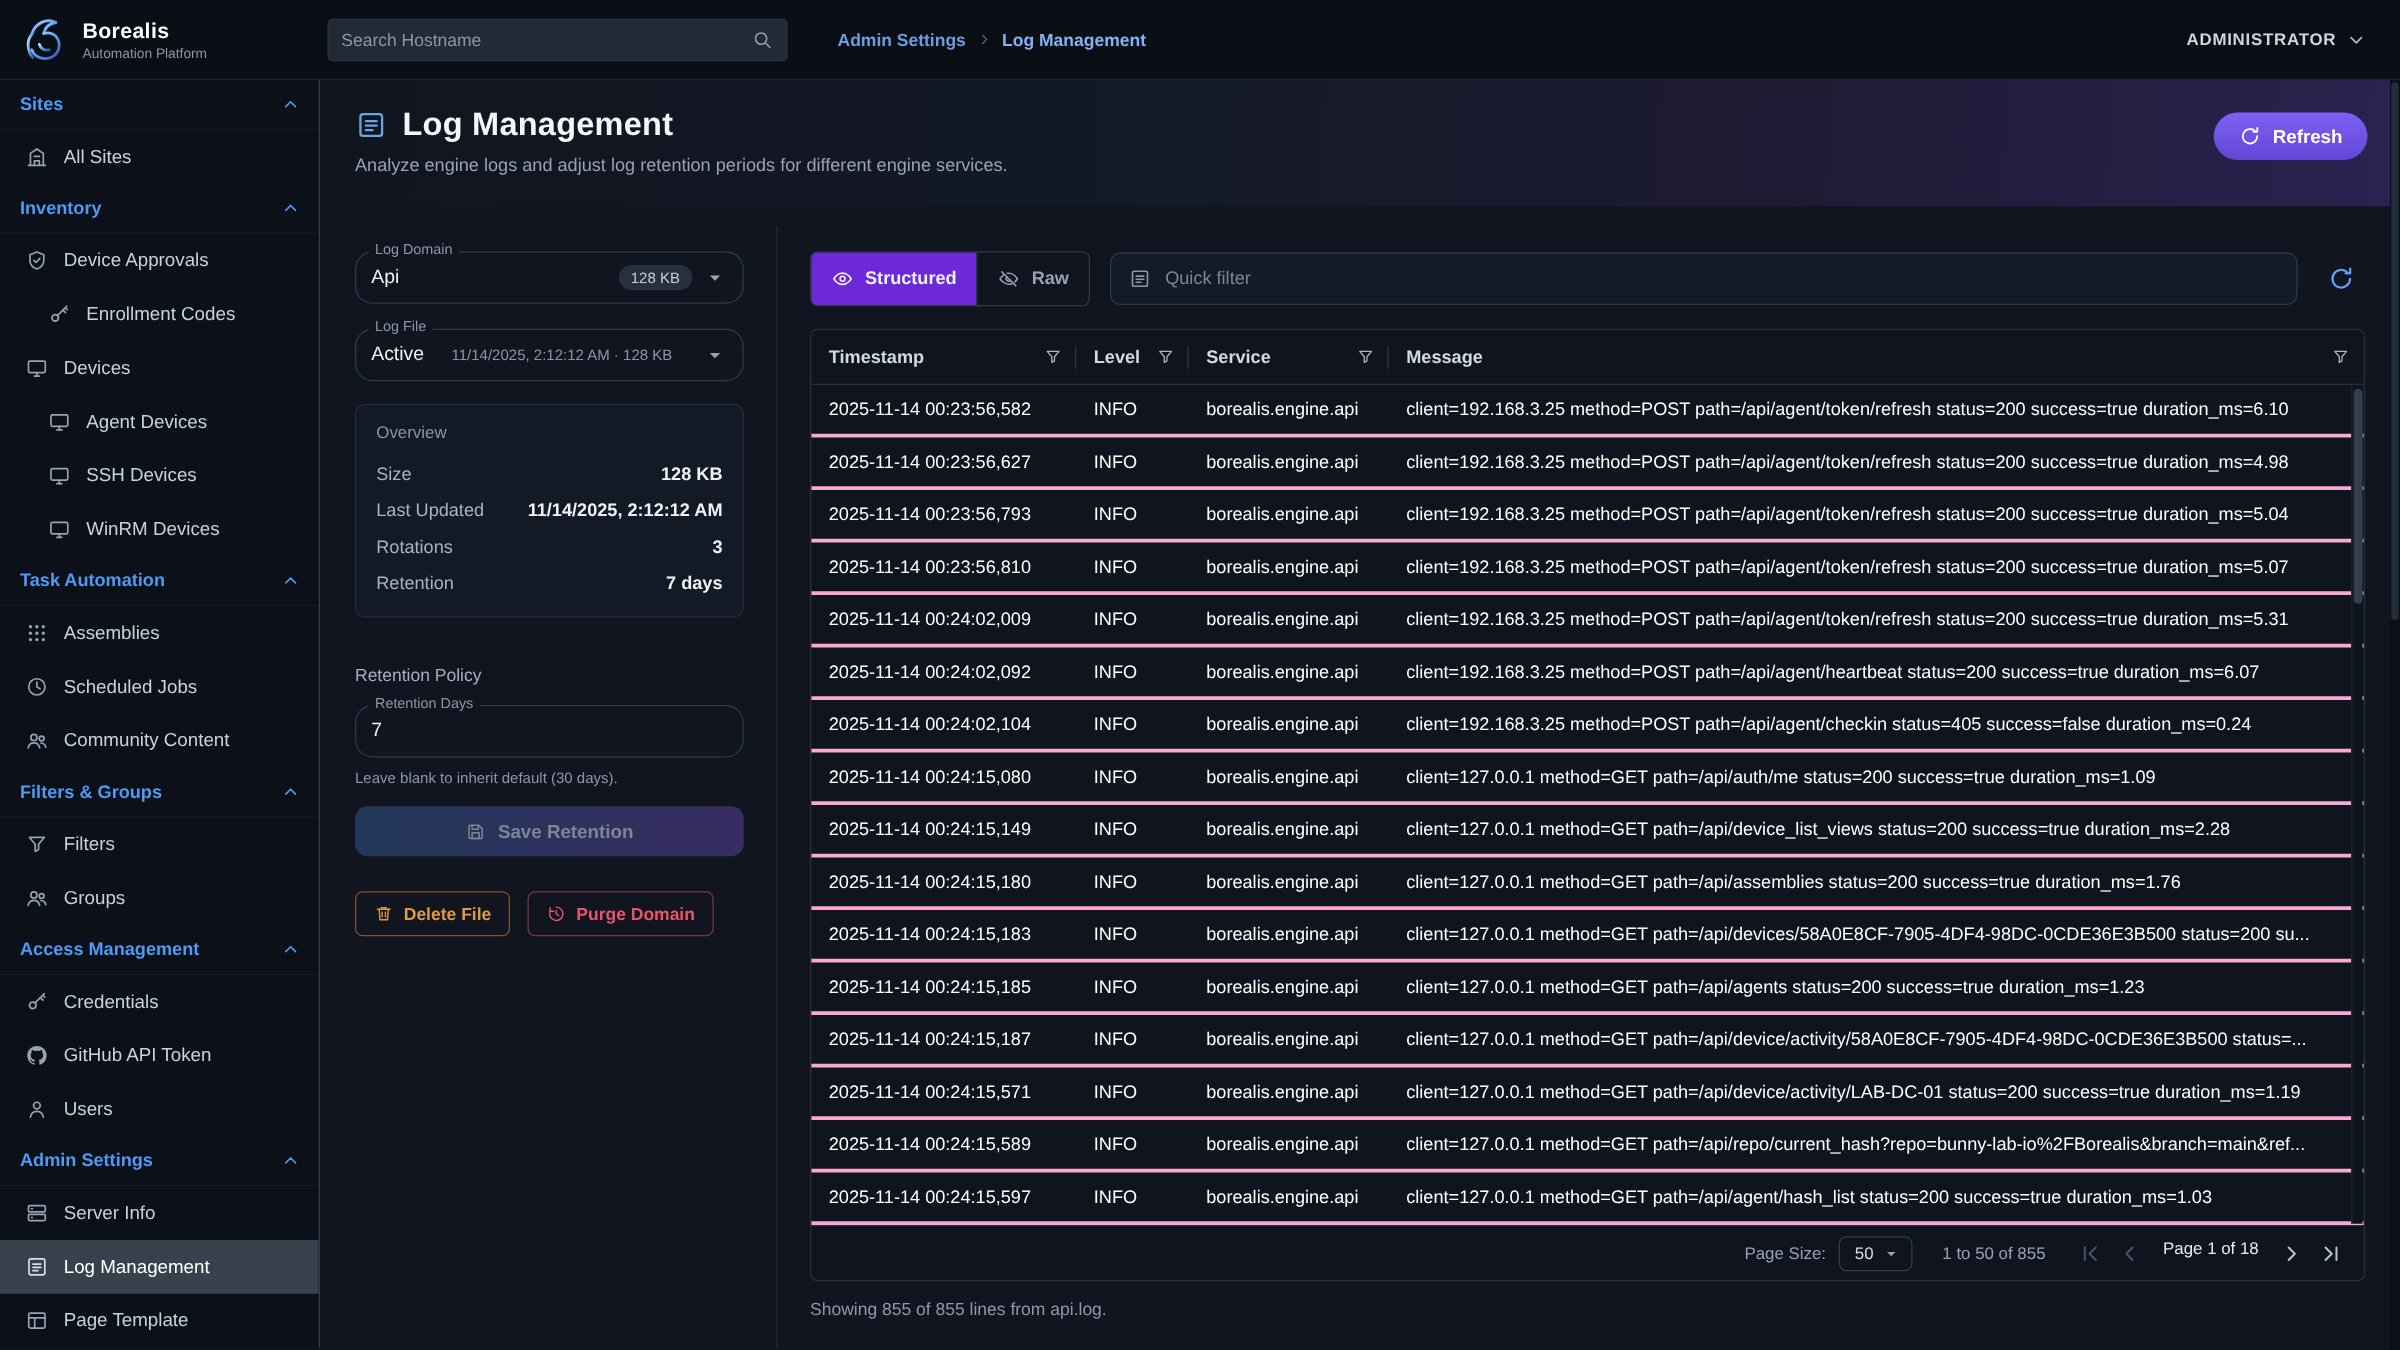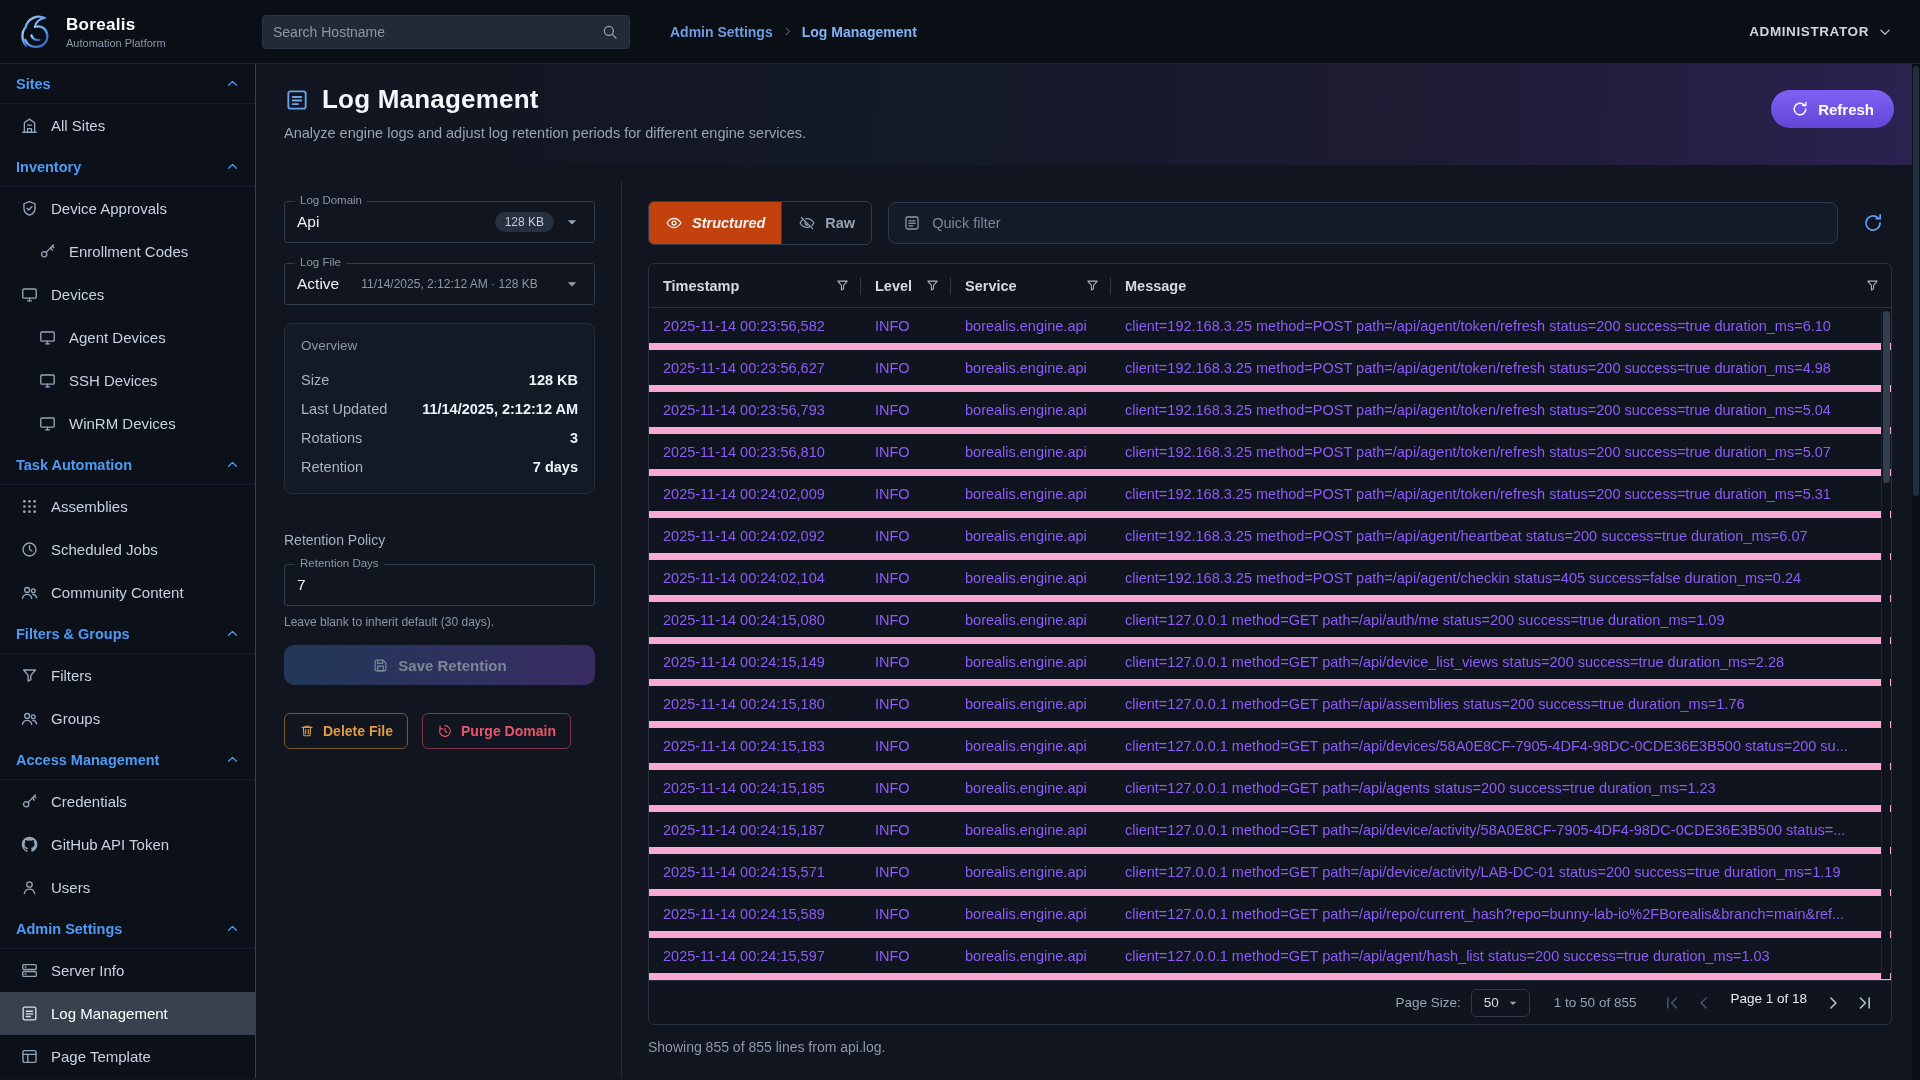--- a/index.html
+++ b/index.html
@@ -57,21 +57,21 @@
   .page-subtitle { margin-top:10px; font-size:14.5px; color:#98a3b3; }
   .refresh-btn { margin-left:auto; align-self:flex-start; margin-top:6px; height:38px; padding:0 20px;
        border:none; border-radius:19px; background:linear-gradient(180deg,#7e62f5,#6246d6);
        color:#ffffff; font-size:15px; font-weight:600; display:flex; align-items:center; gap:9px; cursor:pointer; }
   .refresh-btn .icon { width:18px; height:18px; color:#ffffff; }
 
   .content { flex:1; min-height:0; display:flex; padding:16px 28px 0 28px; }
 
   
   .left-panel { width:338px; padding:20px 26px 0 0; border-right:1px solid #202a38; }
-  .field { position:relative; border:1px solid #2e3c50; border-radius:3px; height:42px;
+  .field { position:relative; border:1px solid #2e3c50; border-radius:14px; height:42px;
        display:flex; align-items:center; padding:17px 12px; cursor:pointer; background:transparent; }
   .field-label { position:absolute; top:-8px; left:10px; background:#10151f; padding:0 5px;
        font-size:11.5px; color:#8b97a9; white-space:nowrap; }
   .field-value { font-size:15.5px; color:#eef2f7; }
   .field-meta { font-size:12px; color:#8b97a9; margin-left:22px; white-space:nowrap; }
   .field-badge { margin-left:auto; background:#27303e; border-radius:10px; padding:3px 10px;
        font-size:12px; color:#c6cedb; }
   .field-caret { width:20px; height:20px; color:#97a3b3; margin-left:8px; }
   .spacer { flex:1; }
   .field-domain { margin-bottom:20px; }
@@ -98,40 +98,40 @@
   .btn-delete { border:1px solid rgba(223,154,68,.5); color:#df9a44; }
   .btn-purge  { border:1px solid rgba(233,86,107,.5); color:#e9566b; }
 
   
   .log-panel { flex:1; min-width:0; padding:20px 0 0 26px; display:flex; flex-direction:column; }
   .toolbar { display:flex; align-items:center; gap:16px; margin-bottom:18px; }
   .toggle-group { display:flex; border:1px solid #2d3a4b; border-radius:6px; overflow:hidden; }
   .toggle { height:42px; padding:0 16px; display:flex; align-items:center; gap:9px;
        font-size:14.5px; font-weight:600; color:#96a1b1; background:transparent; border:none; cursor:pointer; }
   .toggle .icon { width:18px; height:18px; }
-  .toggle.selected { background:#c2410c; color:#eef2f7;font-style:italic; }
+  .toggle.selected { background:#6d28d9; color:#eef2f7; }
   .toggle + .toggle { border-left:1px solid #2d3a4b; }
   .quick-filter { flex:1; height:42px; border:1px solid #2c3a4f; border-radius:8px; background:#141b28;
        display:flex; align-items:center; gap:11px; padding:0 14px; }
   .quick-filter .icon { width:18px; height:18px; color:#8b97a9; }
   .quick-filter input { flex:1; background:none; border:none; outline:none; color:#dfe6ef; font-size:14.5px; }
   .quick-filter input::placeholder { color:#7b8698; }
   .toolbar-refresh { width:38px; height:38px; border:none; background:none; color:#64a0f5;
        display:flex; align-items:center; justify-content:center; cursor:pointer; }
   .toolbar-refresh .icon { width:22px; height:22px; }
 
   .grid { position:relative; border:1px solid #27313f; border-radius:6px; background:#0f141e; overflow:hidden; }
   .grid-header { display:flex; height:44px; align-items:stretch; border-bottom:1px solid #27313f;
        font-size:14.5px; font-weight:600; color:#d3dae5; }
   .gh-cell { display:flex; align-items:center; padding-left:14px; position:relative; }
   .gh-cell:not(:last-child)::after { content:''; position:absolute; right:0; top:13px; width:1px; height:18px; background:#2f3a49; }
   .funnel { margin-left:auto; margin-right:11px; width:15px; height:15px; color:#aab4c4; cursor:pointer; }
   .col-ts { width:212px; } .col-level { width:90px; } .col-service { width:160px; } .col-msg { flex:1; min-width:0; }
-  .grid-row { display:flex; height:42px; align-items:center; border-bottom:7px solid #f9a8d4;
-       font-size:14.5px; color:#8b5cf6; }
+  .grid-row { display:flex; height:42px; align-items:center; border-bottom:3px solid #f9a8d4;
+       font-size:14.5px; color:#ffffff; }
   .cell { padding-left:14px; overflow:hidden; white-space:nowrap; }
   .cell.col-msg { padding-right:20px; }
   .grid-footer { height:44px; border-top:1px solid #27313f; display:flex; align-items:center;
        justify-content:flex-end; gap:24px; padding:0 14px; font-size:13.5px; color:#97a2b2; }
   .page-size { display:flex; align-items:center; gap:10px; }
   .page-size-select { display:flex; align-items:center; gap:6px; border:1px solid #2e3c50; border-radius:6px;
        padding:5px 8px 5px 12px; color:#d6dde6; cursor:pointer; }
   .page-size-select .caret { width:16px; height:16px; color:#97a3b3; }
   .pager { display:flex; align-items:flex-start; gap:8px; }
   .pg-btn { background:none; border:none; padding:2px; display:flex; cursor:pointer; }

